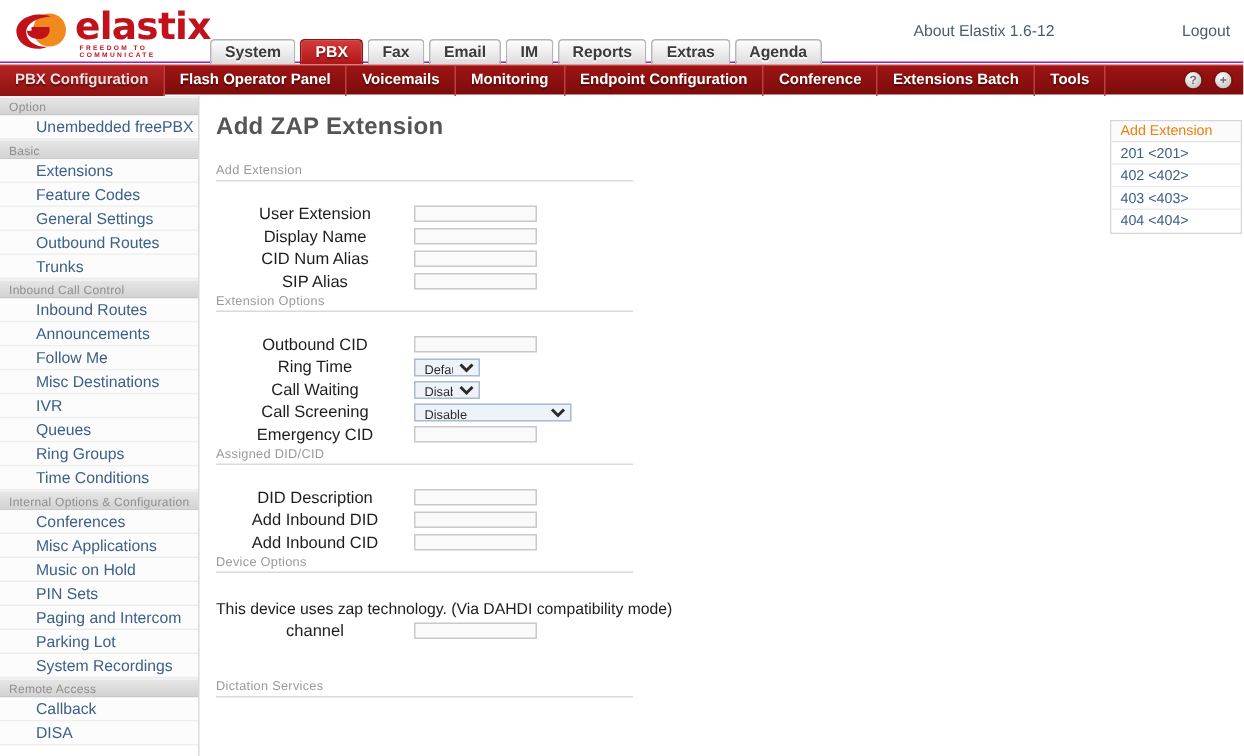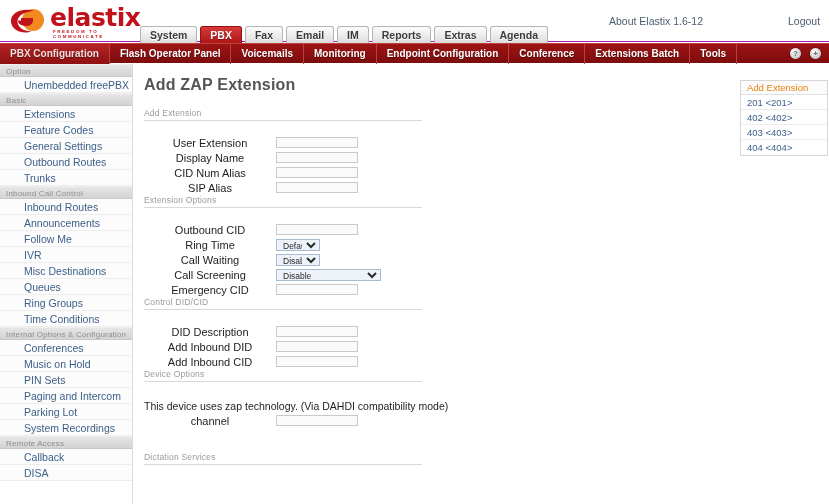--- a/index.html
+++ b/index.html
@@ -253,27 +253,28 @@
       <div class="side-group">Basic</div>
       <div class="side-item">Extensions</div>
       <div class="side-item">Feature Codes</div>
       <div class="side-item">General Settings</div>
       <div class="side-item">Outbound Routes</div>
       <div class="side-item">Trunks</div>
       <div class="side-group">Inbound Call Control</div>
       <div class="side-item">Inbound Routes</div>
       <div class="side-item">Announcements</div>
       <div class="side-item">Follow Me</div>
+      <div class="side-item">Misc Destinations</div>
       <div class="side-item">IVR</div>
-      <div class="side-item">Misc Destinations</div>
       <div class="side-item">Queues</div>
       <div class="side-item">Ring Groups</div>
       <div class="side-item">Time Conditions</div>
       <div class="side-group">Internal Options &amp; Configuration</div>
       <div class="side-item">Conferences</div>
+      <div class="side-item">Misc Applications</div>
       <div class="side-item">Music on Hold</div>
       <div class="side-item">PIN Sets</div>
       <div class="side-item">Paging and Intercom</div>
       <div class="side-item">Parking Lot</div>
       <div class="side-item">System Recordings</div>
       <div class="side-group">Remote Access</div>
       <div class="side-item">Callback</div>
       <div class="side-item">DISA</div>
     </div>
 
@@ -326,21 +327,21 @@
         <span class="row-label">Call Screening</span>
         <select class="sel-sm sel-wide">
           <option>Disable</option>
         </select>
       </div>
       <div class="row">
         <span class="row-label">Emergency CID</span>
         <input class="txt-input" type="text" value="" style="">
       </div>
 
-      <div class="sec-label">Control DID/CID</div>
+      <div class="sec-label">Assigned DID/CID</div>
       <div class="sec-gap"></div>
 
       <div class="row">
         <span class="row-label">DID Description</span>
         <input class="txt-input" type="text" value="" style="">
       </div>
       <div class="row">
         <span class="row-label">Add Inbound DID</span>
         <input class="txt-input" type="text" value="" style="">
       </div>

